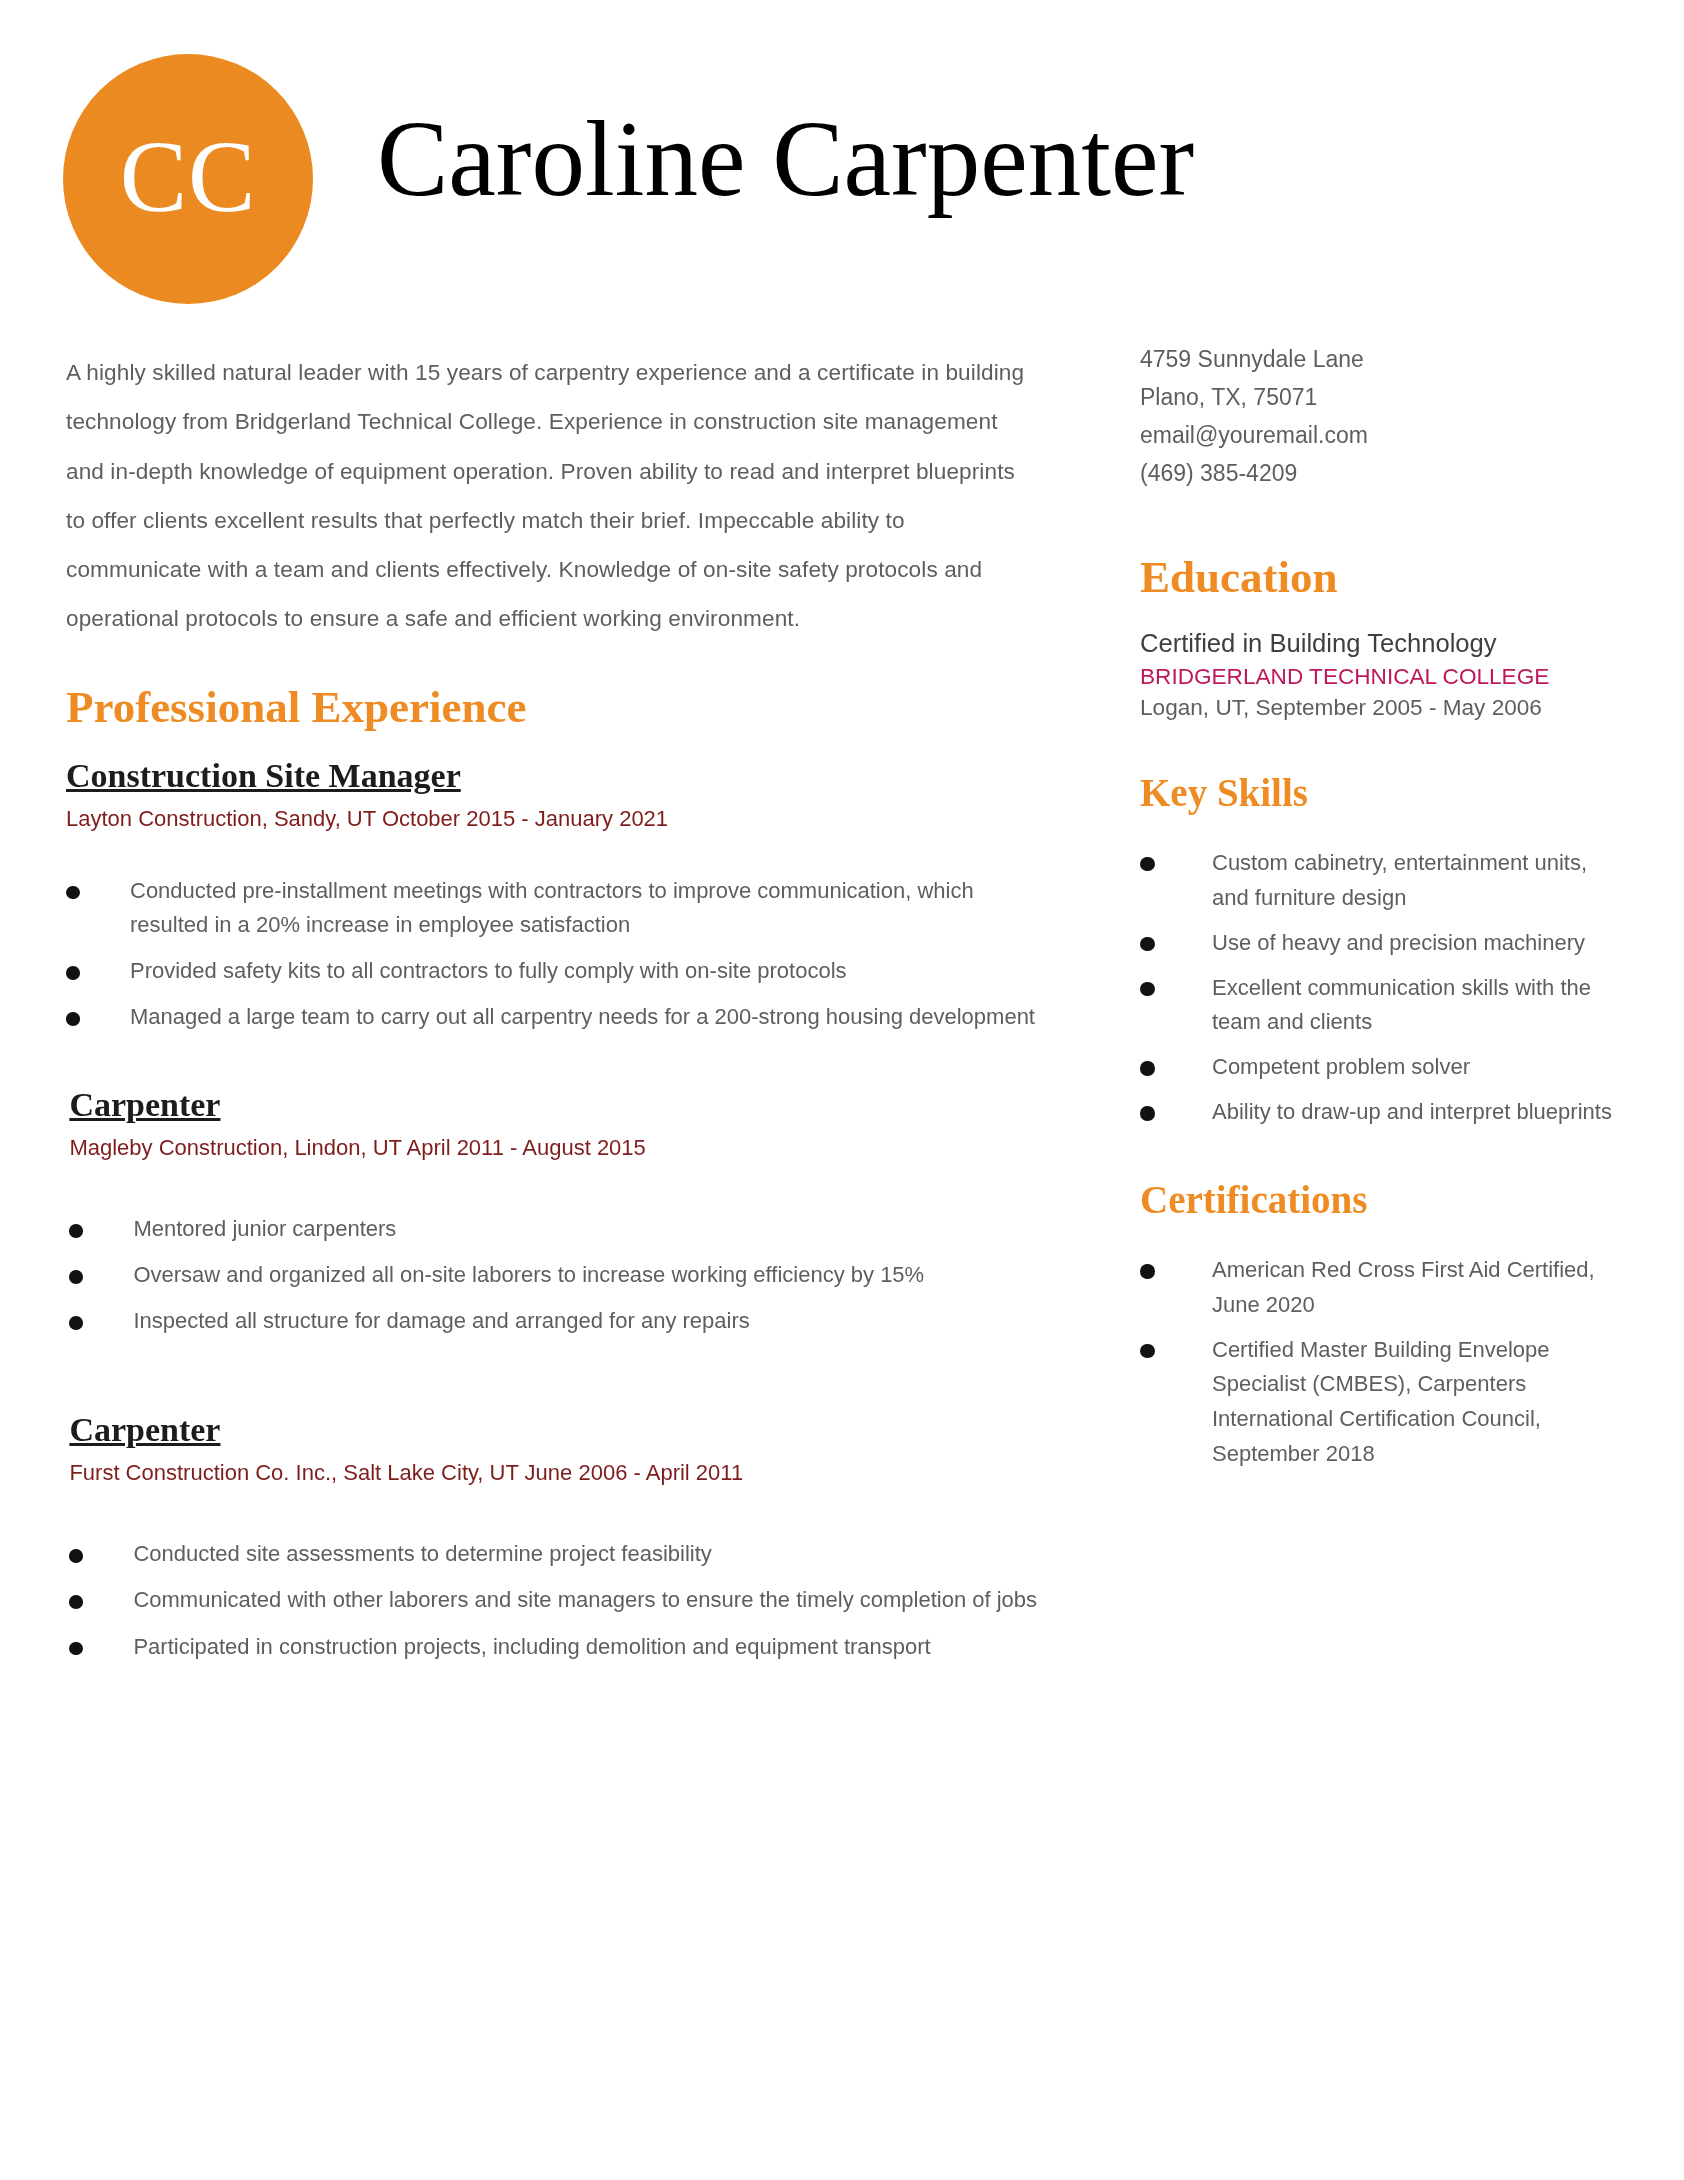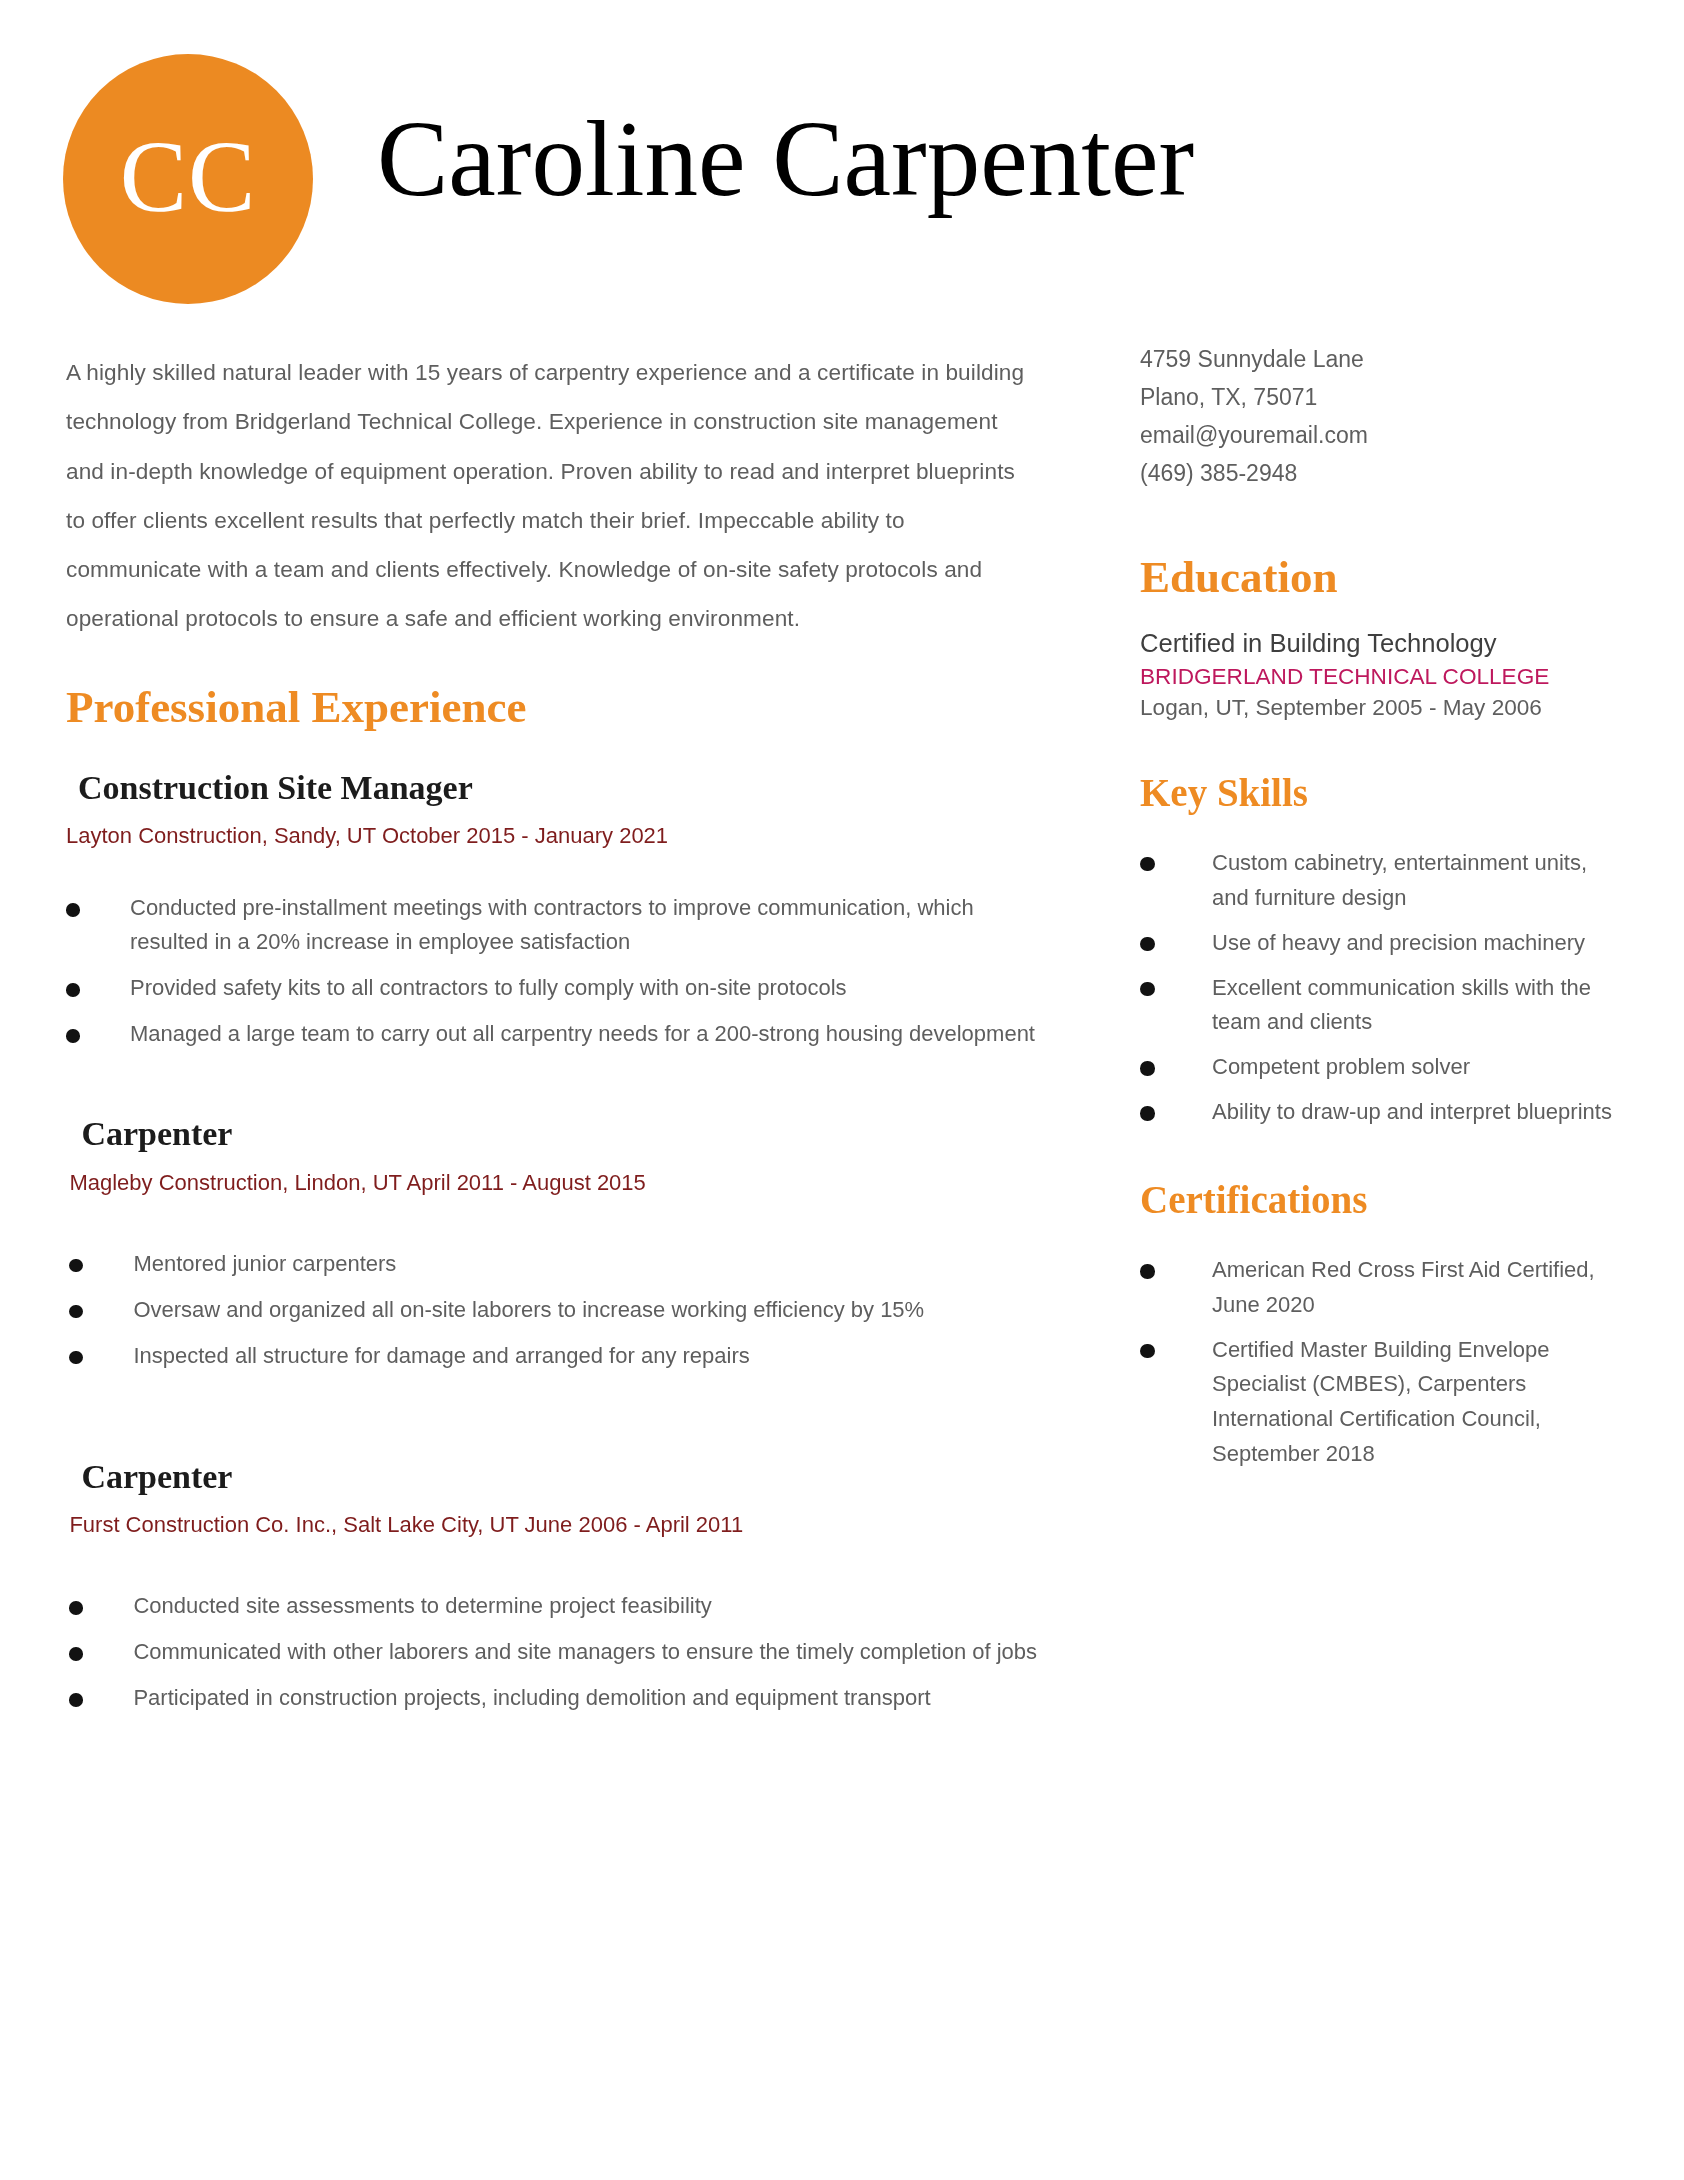--- a/index.html
+++ b/index.html
@@ -94,22 +94,23 @@
   }
   .section-title.small {
     font-size: 39px;
   }
   .job-title {
     font-family: "Liberation Serif", serif;
     font-weight: bold;
     color: #1c1c1c;
     font-size: 34px;
     line-height: 1.15;
-    margin: 12px;
-    white-space: nowrap;
+    margin: 0;
+    white-space: nowrap;
+    text-decoration: underline;
   }
   .job-meta {
     font-size: 22px;
     color: #7f1d1d;
     line-height: 1.5;
     margin: 6.8px 0 0 0;
     white-space: nowrap;
   }
 
   ul.bullets {
@@ -256,21 +257,21 @@
     </div>
 
   </div>
 
   <div class="right-col">
 
     <div class="contact-block">
       <div class="contact-line">4759 Sunnydale Lane</div>
       <div class="contact-line">Plano, TX, 75071</div>
       <div class="contact-line">email@youremail.com</div>
-      <div class="contact-line">(469) 385-2948</div>
+      <div class="contact-line">(469) 385-4209</div>
     </div>
 
     <div class="sp-70"></div>
 
     <h2 class="section-title">Education</h2>
 
     <div class="sp-28"></div>
 
     <div class="edu-block">
       <div class="edu-degree">Certified in  Building Technology</div>

